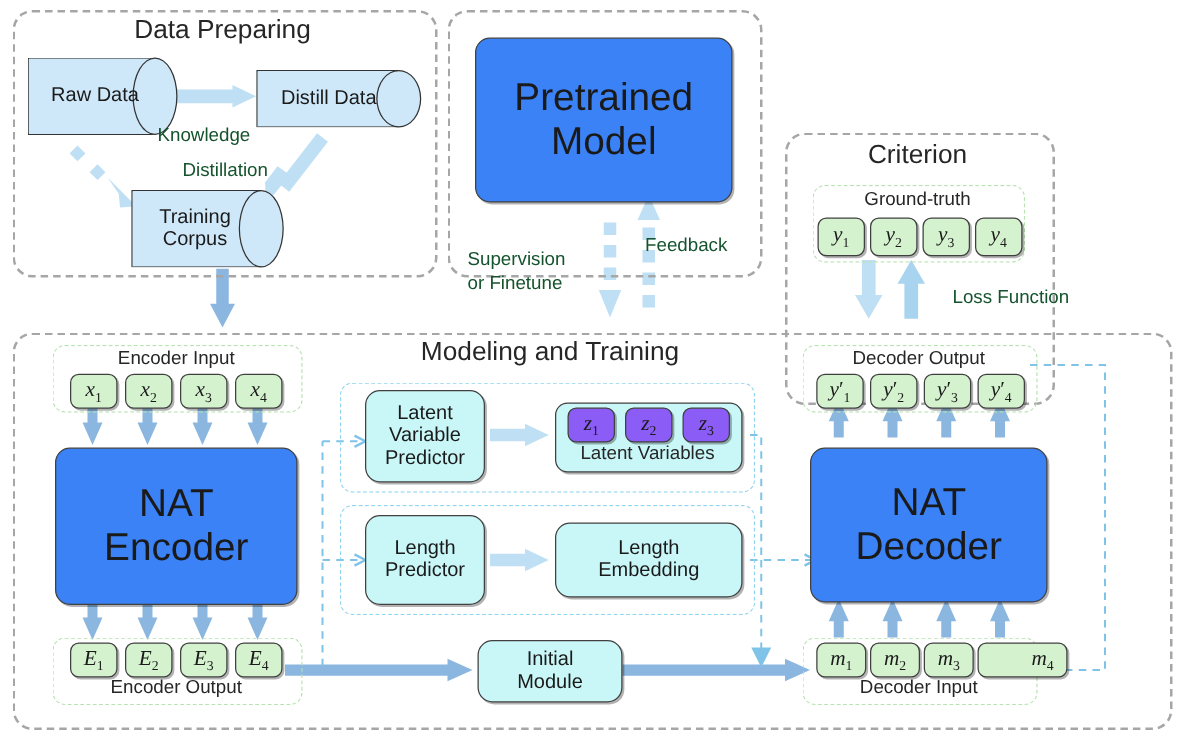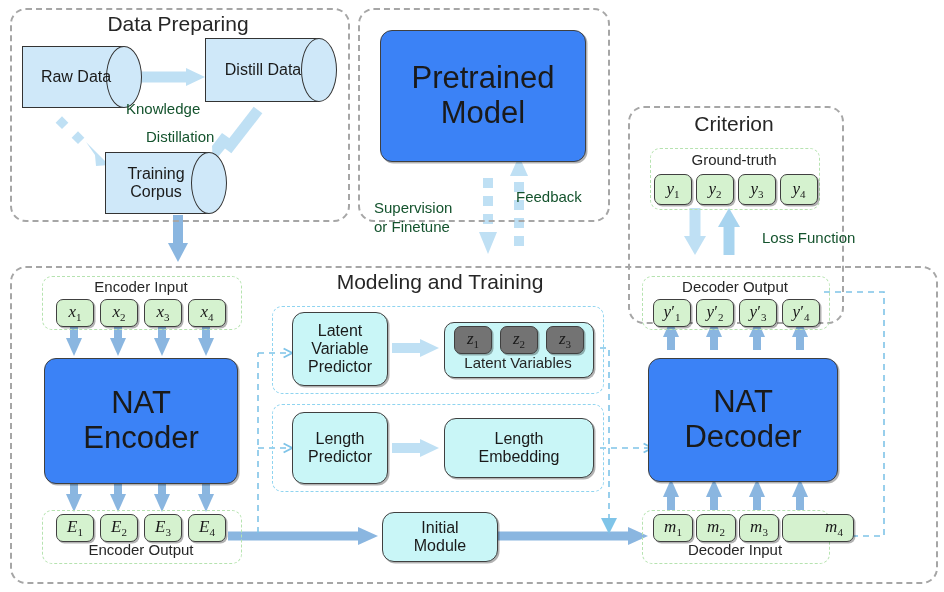--- a/index.html
+++ b/index.html
@@ -15,21 +15,21 @@
   .subgroup-blue{position:absolute;border:1.5px dashed #8fd4f0;border-radius:10px;background:transparent;}
   .sub-label{position:absolute;font-size:15px;color:#262626;white-space:nowrap;text-align:center;}
 
   
   .box{position:absolute;border:1.6px solid #404040;border-radius:12px;
        display:flex;align-items:center;justify-content:center;text-align:center;
        box-shadow:1.5px 1.5px 0 rgba(0,0,0,.30);line-height:1.12;}
   .orange{background:#3b82f6;}
   .cyan{background:#c9f6f7;justify-content:center;}
   .green{background:#d5f2cf;}
-  .lavender{background:#737373;}
+  .lavender{background:#8b5cf6;}
   .bigtext{font-size:31px;}
   .midtext{font-size:16px;}
   .tok{font-size:17px;font-family:"Liberation Serif","DejaVu Serif",serif;font-style:italic;border-radius:7px;border-width:1.4px;}
   .tok sub{font-size:11px;font-style:normal;}
   .tok .pr{font-style:normal;}
 
   
   .cyl{position:absolute;}
   .cyl .body{position:absolute;left:0;top:0;right:18px;bottom:0;background:#cfe8f9;
              border-top:1.6px solid #333;border-bottom:1.6px solid #333;border-left:1.6px solid #333;
@@ -188,21 +188,21 @@
 
   <div class="group" style="left:10px;top:8px;width:336px;height:210px;"></div>
   <div class="group-title" style="left:10px;top:12px;width:336px;">Data Preparing</div>
 
   <div class="cyl" style="left:22px;top:46px;width:120px;height:62px;">
     <div class="body"></div>
     <div class="rcap"></div>
     <div class="lbl" style="width:92px;">Raw Data</div>
   </div>
 
-  <div class="cyl" style="left:205px;top:38px;width:132px;height:64px;">
+  <div class="cyl" style="left:205px;top:56px;width:132px;height:46px;">
     <div class="body"></div>
     <div class="rcap"></div>
     <div class="lbl" style="width:100px;">Distill Data</div>
   </div>
 
   <div class="cyl" style="left:105px;top:152px;width:122px;height:62px;">
     <div class="body"></div>
     <div class="rcap"></div>
     <div class="lbl" style="width:86px;">
       <div>

